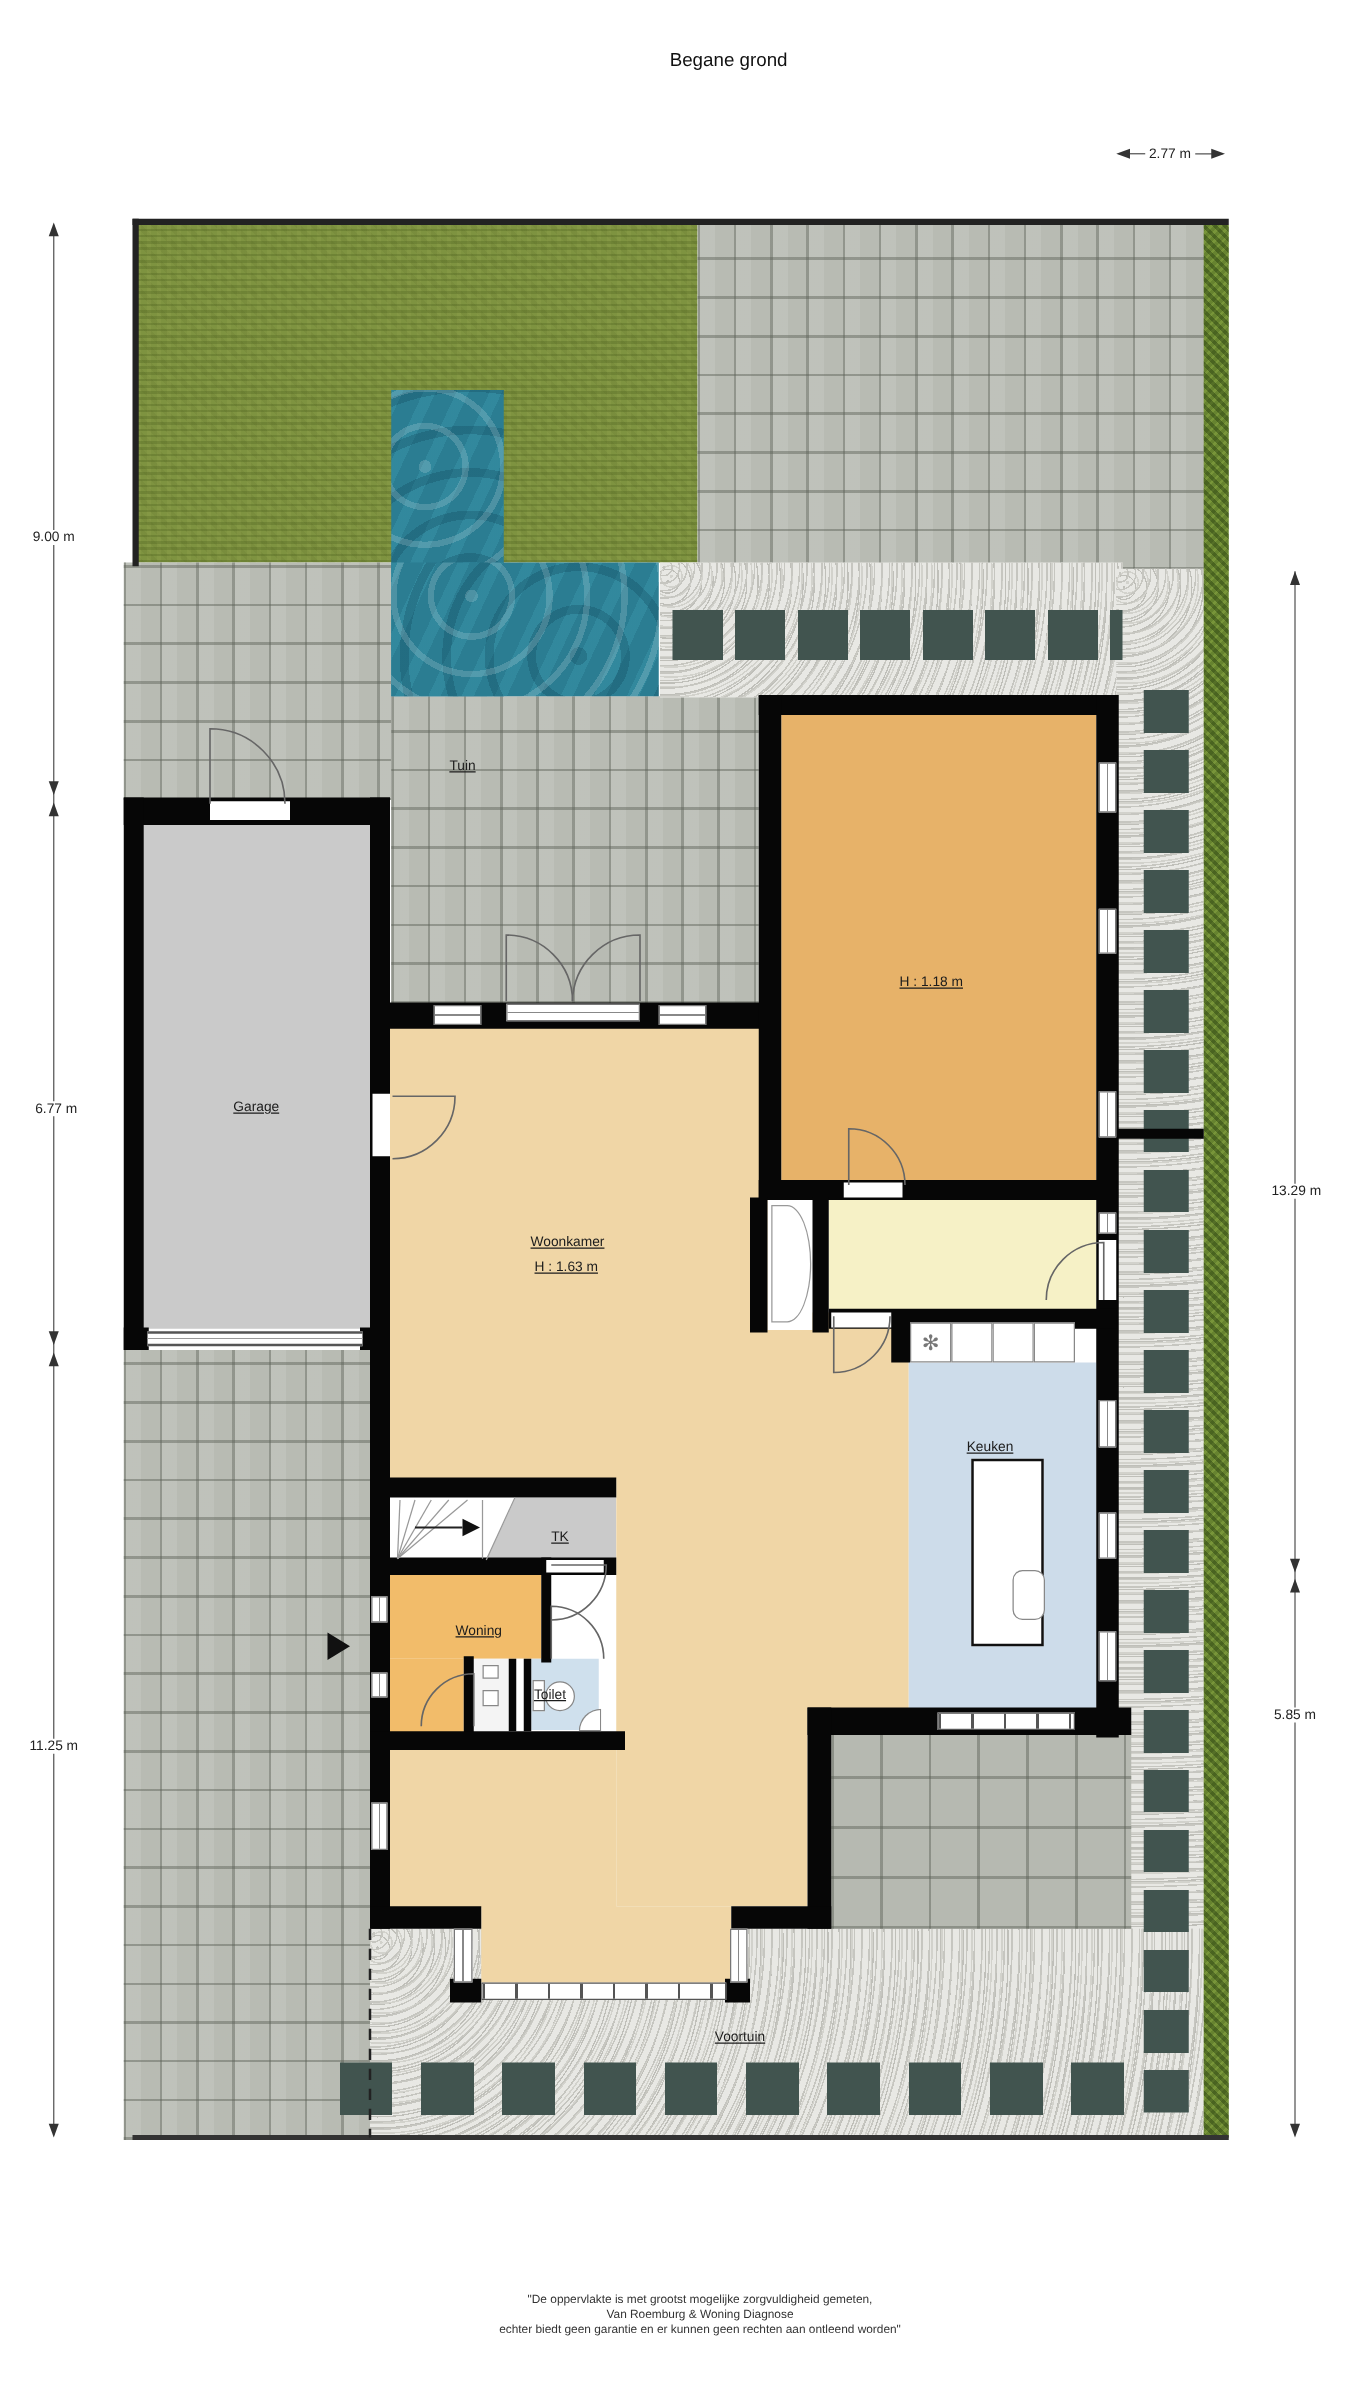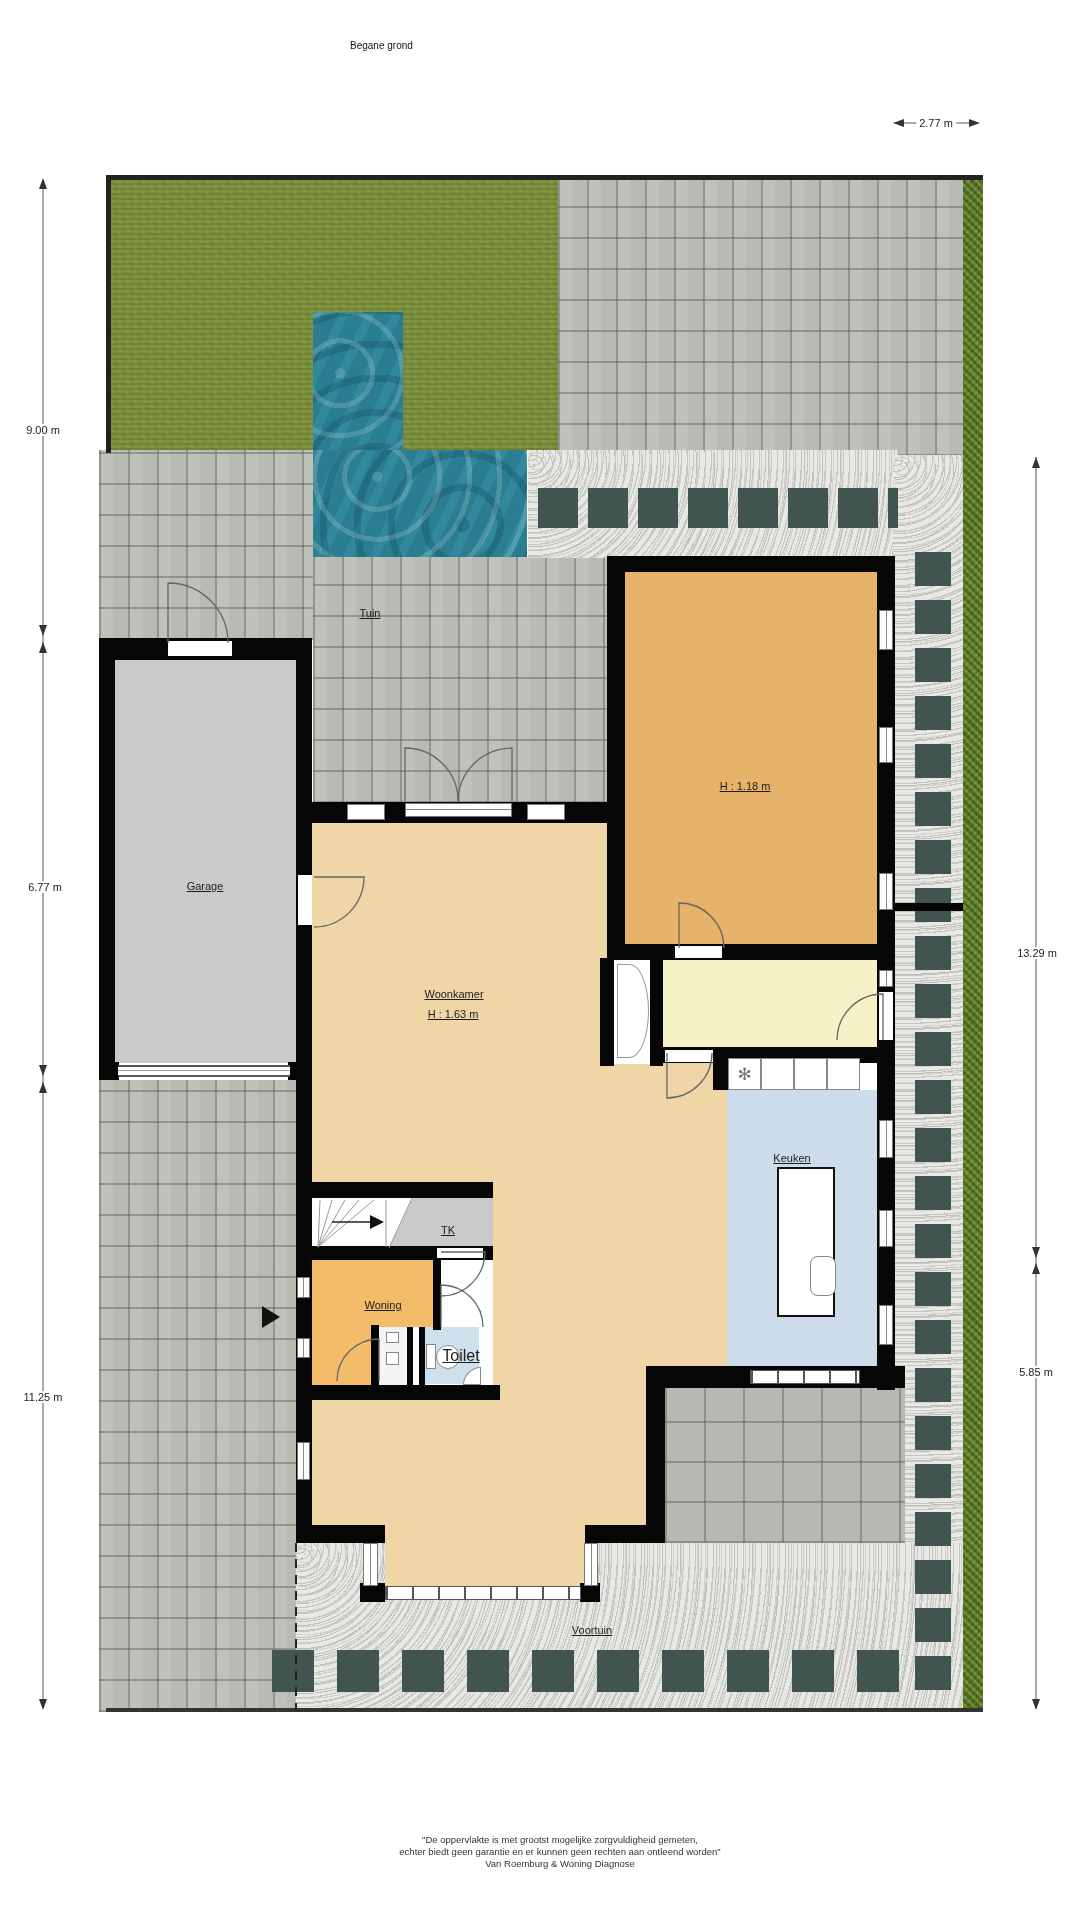--- a/index.html
+++ b/index.html
@@ -53,21 +53,21 @@
   .winv{background:#fff;border:1px solid #777;box-sizing:border-box;
     background-image:linear-gradient(to right, rgba(0,0,0,0) calc(50% - .5px), #888 calc(50% - .5px), #888 calc(50% + .5px), rgba(0,0,0,0) calc(50% + .5px));}
   .mull{border:1px solid #555;box-sizing:border-box;
     background:#fff repeating-linear-gradient(90deg,#555 0 2px, rgba(0,0,0,0) 2px 26px);}
   .gband{background:#fff;border-top:2px solid #555;border-bottom:2px solid #555;box-sizing:border-box;
     background-image:linear-gradient(to bottom, rgba(0,0,0,0) calc(50% - .5px), #999 calc(50% - .5px), #999 calc(50% + .5px), rgba(0,0,0,0) calc(50% + .5px));}
   .fix{background:#fff;border:1px solid #888;box-sizing:border-box;}
   
   .lbl{font-size:11px;white-space:nowrap;transform:translate(-50%,-50%);color:#1c1c1c;text-decoration:underline;}
   .dim{font-size:11px;white-space:nowrap;transform:translate(-50%,-50%);background:#fff;padding:0 3px;color:#222;}
-  .title{font-size:10px;text-align:left;color:#111;}
+  .title{font-size:15px;text-align:right;color:#111;}
   .footer{font-size:9.5px;line-height:12px;text-align:center;color:#333;}
   svg{position:absolute;left:0;top:0;}
 </style>
 </head>
 <body>
 
 <div id="page">
 
   <div class="abs grass" style="left:110px;top:180px;width:448px;height:270px"></div>
   <div class="abs paving" style="left:558px;top:180px;width:406px;height:276px"></div>
@@ -239,22 +239,22 @@
   <span class="abs dim" style="left:1036px;top:1372px">5.85 m</span>
 
   <span class="abs lbl" style="left:370px;top:613px">Tuin</span>
   <span class="abs lbl" style="left:205px;top:886px">Garage</span>
   <span class="abs lbl" style="left:454px;top:994px">Woonkamer</span>
   <span class="abs lbl" style="left:453px;top:1014px">H : 1.63 m</span>
   <span class="abs lbl" style="left:745px;top:786px">H : 1.18 m</span>
   <span class="abs lbl" style="left:792px;top:1158px">Keuken</span>
   <span class="abs lbl" style="left:448px;top:1230px">TK</span>
   <span class="abs lbl" style="left:383px;top:1305px">Woning</span>
-  <span class="abs lbl" style="left:461px;top:1356px;font-size:16px">Toilet</span>
+  <span class="abs lbl" style="left:440px;top:1356px;font-size:11px">Toilet</span>
   <span class="abs lbl" style="left:592px;top:1630px">Voortuin</span>
 
   <div class="abs footer" style="left:140px;top:1834px;width:840px">
     <div>"De oppervlakte is met grootst mogelijke zorgvuldigheid gemeten,</div>
+    <div>Van Roemburg &amp; Woning Diagnose</div>
     <div>echter biedt geen garantie en er kunnen geen rechten aan ontleend worden"</div>
-    <div>Van Roemburg &amp; Woning Diagnose</div>
   </div>
 
 </div>
 
 </body></html>

